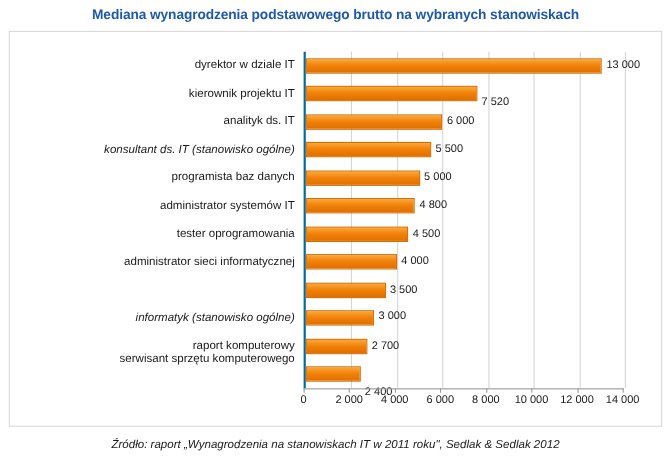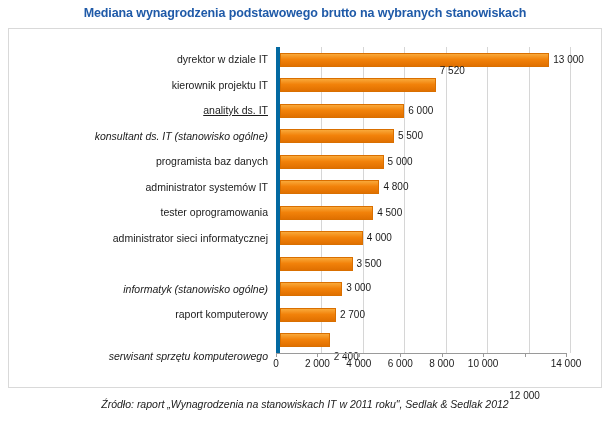--- a/index.html
+++ b/index.html
@@ -65,21 +65,21 @@
     text-align: right;
     white-space: nowrap;
   }
   
   .plot {
     position: absolute;
     left: 257px;
     top: 0;
     width: 290px;
     height: 306px;
-    border-left: 4px solid #0369a1;
+    border-left: 2px solid #0369a1;
     box-sizing: border-box;
     text-decoration: underline;
   }
   .gridline {
     position: absolute;
     top: 0;
     bottom: 0;
     width: 1px;
     background: #d6d6d6;
   }
@@ -140,43 +140,43 @@
 <div class="page">
 
   <div class="chart-title">Mediana wynagrodzenia podstawowego brutto na wybranych stanowiskach</div>
 
   <div class="frame">
     <div class="plot-wrap">
 
       <div class="cats" id="cats">
           <div class="cat-row" style="top: 0px;">dyrektor w dziale IT</div>
           <div class="cat-row" style="top: 25.5px;">kierownik projektu IT</div>
-          <div class="cat-row" style="top: 51px; text-decoration: underline;">analityk ds. IT</div>
+          <div class="cat-row" style="top: 51px;">analityk ds. IT</div>
           <div class="cat-row" style="top: 76.5px; font-style: italic;">konsultant ds. IT (stanowisko  ogólne)</div>
           <div class="cat-row" style="top: 102px;">programista baz danych</div>
           <div class="cat-row" style="top: 127.5px;">administrator systemów IT</div>
           <div class="cat-row" style="top: 153px;">tester oprogramowania</div>
           <div class="cat-row" style="top: 178.5px;">administrator sieci informatycznej</div>
           <div class="cat-row" style="top: 229.5px; font-style: italic;">informatyk (stanowisko ogólne)</div>
           <div class="cat-row" style="top: 255px;">raport komputerowy</div>
-          <div class="cat-row" style="top: 297px; font-style: italic;">serwisant sprzętu komputerowego</div>
+          <div class="cat-row" style="top: 267px;">serwisant sprzętu komputerowego</div>
         </div>
 
       <div class="plot" id="plot">
           <div class="gridline" style="left: 41.4286px;"></div>
           <div class="gridline" style="left: 82.8571px;"></div>
           <div class="gridline" style="left: 124.286px;"></div>
           <div class="gridline" style="left: 165.714px;"></div>
           <div class="gridline" style="left: 207.143px;"></div>
           <div class="gridline" style="left: 248.571px;"></div>
           <div class="gridline" style="left: 290px;"></div>
           <div class="bar" style="top: 5.75px; width: 269.286px;"></div>
           <div class="bar-label" style="top: 5.75px; left: 273.286px;">13 000</div>
           <div class="bar" style="top: 31.25px; width: 155.771px;"></div>
-          <div class="bar-label" style="top: 17px; left: 159.771px;">7 520</div>
+          <div class="bar-label" style="top: 39px; left: 159.771px;">7 520</div>
           <div class="bar" style="top: 56.75px; width: 124.286px;"></div>
           <div class="bar-label" style="top: 56.75px; left: 128.286px;">6 000</div>
           <div class="bar" style="top: 82.25px; width: 113.929px;"></div>
           <div class="bar-label" style="top: 82.25px; left: 117.929px;">5 500</div>
           <div class="bar" style="top: 107.75px; width: 103.571px;"></div>
           <div class="bar-label" style="top: 107.75px; left: 107.571px;">5 000</div>
           <div class="bar" style="top: 133.25px; width: 99.4286px;"></div>
           <div class="bar-label" style="top: 133.25px; left: 103.429px;">4 800</div>
           <div class="bar" style="top: 158.75px; width: 93.2143px;"></div>
           <div class="bar-label" style="top: 158.75px; left: 97.2143px;">4 500</div>
@@ -201,21 +201,21 @@
           <div class="tick-label" style="left: 298.429px;">2 000</div>
           <div class="tick" style="left: 339.857px;"></div>
           <div class="tick-label" style="left: 339.857px;">4 000</div>
           <div class="tick" style="left: 381.286px;"></div>
           <div class="tick-label" style="left: 381.286px;">6 000</div>
           <div class="tick" style="left: 422.714px;"></div>
           <div class="tick-label" style="left: 422.714px;">8 000</div>
           <div class="tick" style="left: 464.143px;"></div>
           <div class="tick-label" style="left: 464.143px;">10 000</div>
           <div class="tick" style="left: 505.571px;"></div>
-          <div class="tick-label" style="left: 505.571px; margin-top: 32px;">12 000</div>
+          <div class="tick-label" style="left: 505.571px;">12 000</div>
           <div class="tick" style="left: 547px;"></div>
           <div class="tick-label" style="left: 547px;">14 000</div>
         </div>
 
     </div>
   </div>
 
   <div class="source">Źródło: raport „Wynagrodzenia na stanowiskach IT w 2011 roku", Sedlak &amp; Sedlak 2012</div>
 
 </div>

